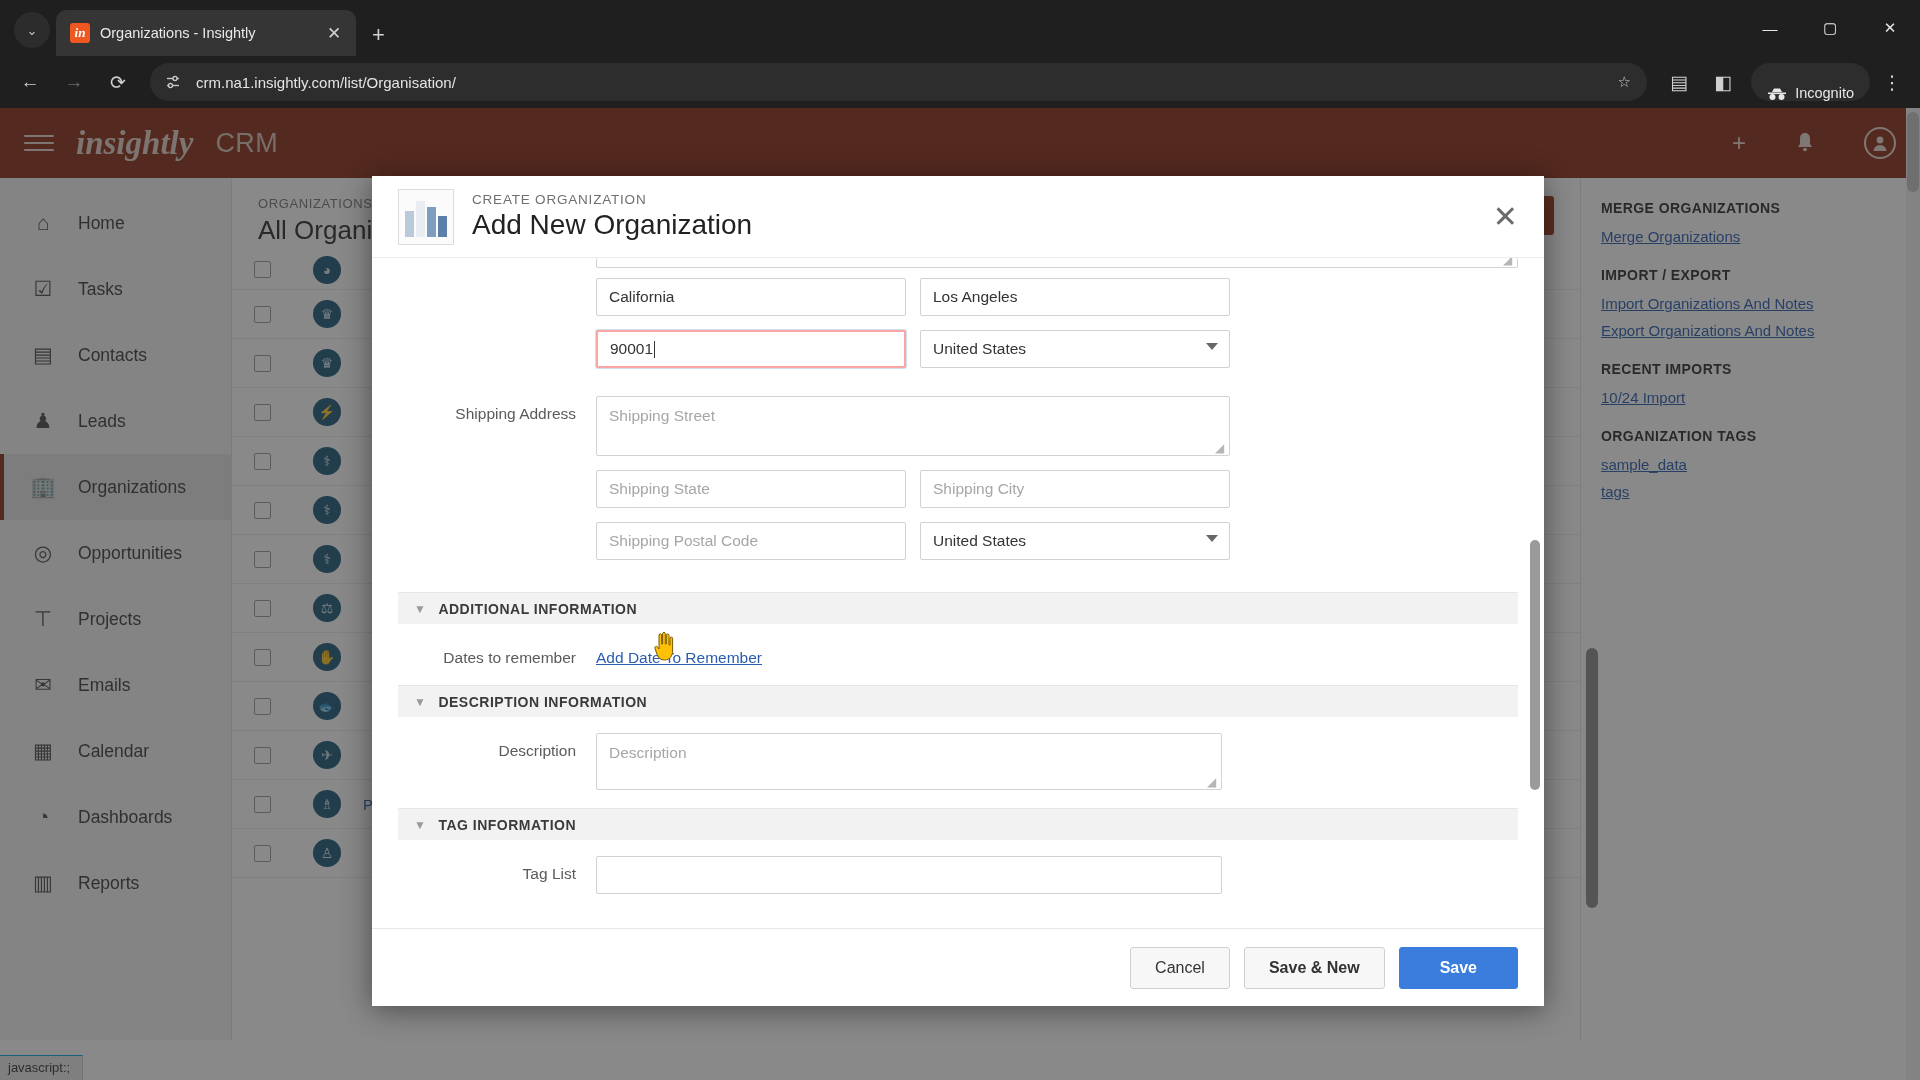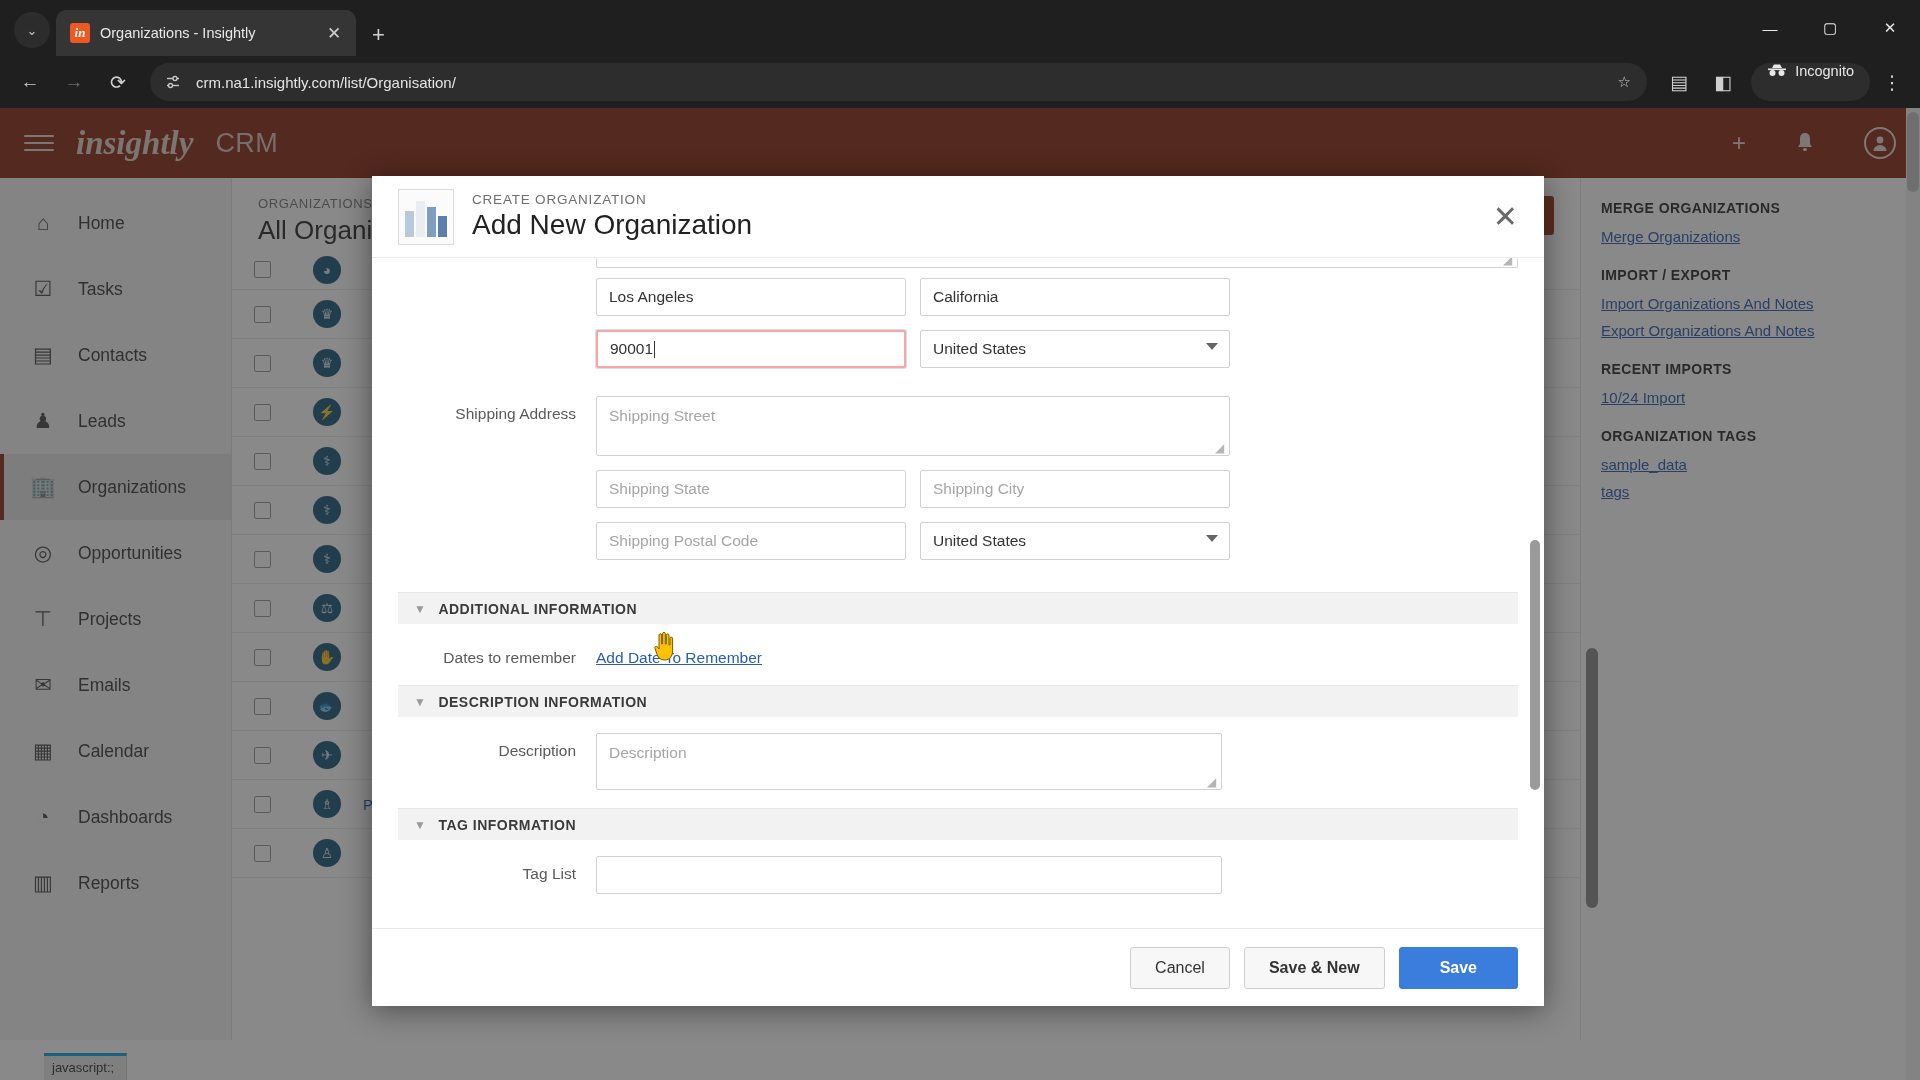--- a/index.html
+++ b/index.html
@@ -56,21 +56,21 @@
   .navbtn { width: 40px; height: 40px; display: flex; align-items: center; justify-content: center;
             color: #cfcfcf; font-size: 19px; border-radius: 20px; }
   .navbtn.dim { color: #6e6e6e; }
   .urlbox {
     flex: 1; height: 38px; background: #2d2d2d; border-radius: 19px;
     display: flex; align-items: center; padding: 0 12px; gap: 12px; margin: 0 8px;
   }
   .url-text { color: #e4e4e4; font-size: 15px; }
   .omni-icon { color: #c8c8c8; font-size: 15px; width: 22px; text-align: center; }
   .incognito {
-    display: flex; align-items: flex-start; gap: 8px; background: #2d2d2d;
+    display: flex; align-items: flex-end; gap: 8px; background: #2d2d2d;
     border-radius: 19px; height: 38px; padding: 0 16px; color: #e8e8e8; font-size: 14.5px;
     margin-left: 4px;
   }
   .kebab { color: #d8d8d8; font-size: 19px; width: 36px; text-align: center; }
 
   
   .viewport {
     position: absolute; left: 0; top: 108px; width: 1920px; height: 972px;
     background: #fff; overflow: hidden;
   }
@@ -152,21 +152,21 @@
   .c-dots { color: #999; width: 30px; font-size: 17px; }
 
   
   .page-scroll { position: absolute; right: 0; top: 0; width: 14px; height: 972px; background: #f1f1f1; }
   .page-thumb { position: absolute; right: 1px; top: 4px; width: 12px; height: 80px; background: #c6c6c6; border-radius: 6px; }
   .inner-scroll { position: absolute; right: 322px; top: 540px; width: 12px; height: 260px; background: #8a8a8a; border-radius: 6px; }
 
   
   .status-bubble {
     position: absolute; left: 0; bottom: 0; background: #e9e9e9; color: #333;
-    font-size: 13px; padding: 4px 12px 5px 8px; border-top: 3px solid #0ea5e9; border-right: 1px solid #ccc; margin-left: 44px;
+    font-size: 13px; padding: 4px 12px 5px 8px; border-top: 1px solid #0ea5e9; border-right: 1px solid #ccc;
   }
 
   
   .overlay { position: absolute; inset: 0; background: rgba(40,40,40,0.55); }
 
   .modal {
     position: absolute; left: 372px; top: 68px; width: 1172px; height: 830px;
     background: #fff; box-shadow: 0 4px 28px rgba(0,0,0,.45);
     display: flex; flex-direction: column; overflow: hidden;
   }
@@ -489,24 +489,24 @@
               <span class="grip">◢</span>
             </div>
           </div>
         </div>
 
         <div class="frow">
           <div class="flabel"></div>
           <div class="fields">
             <div class="frowpair">
               <div class="half">
+                <div class="inp">California</div>
+              </div>
+              <div class="half">
                 <div class="inp">Los Angeles</div>
-              </div>
-              <div class="half">
-                <div class="inp">California</div>
               </div>
             </div>
             <div class="frowpair">
               <div class="half">
                 <div class="inp focused">
                   <span>90001</span>
                     <span class="caret"></span>
                 </div>
               </div>
               <div class="half sel">

